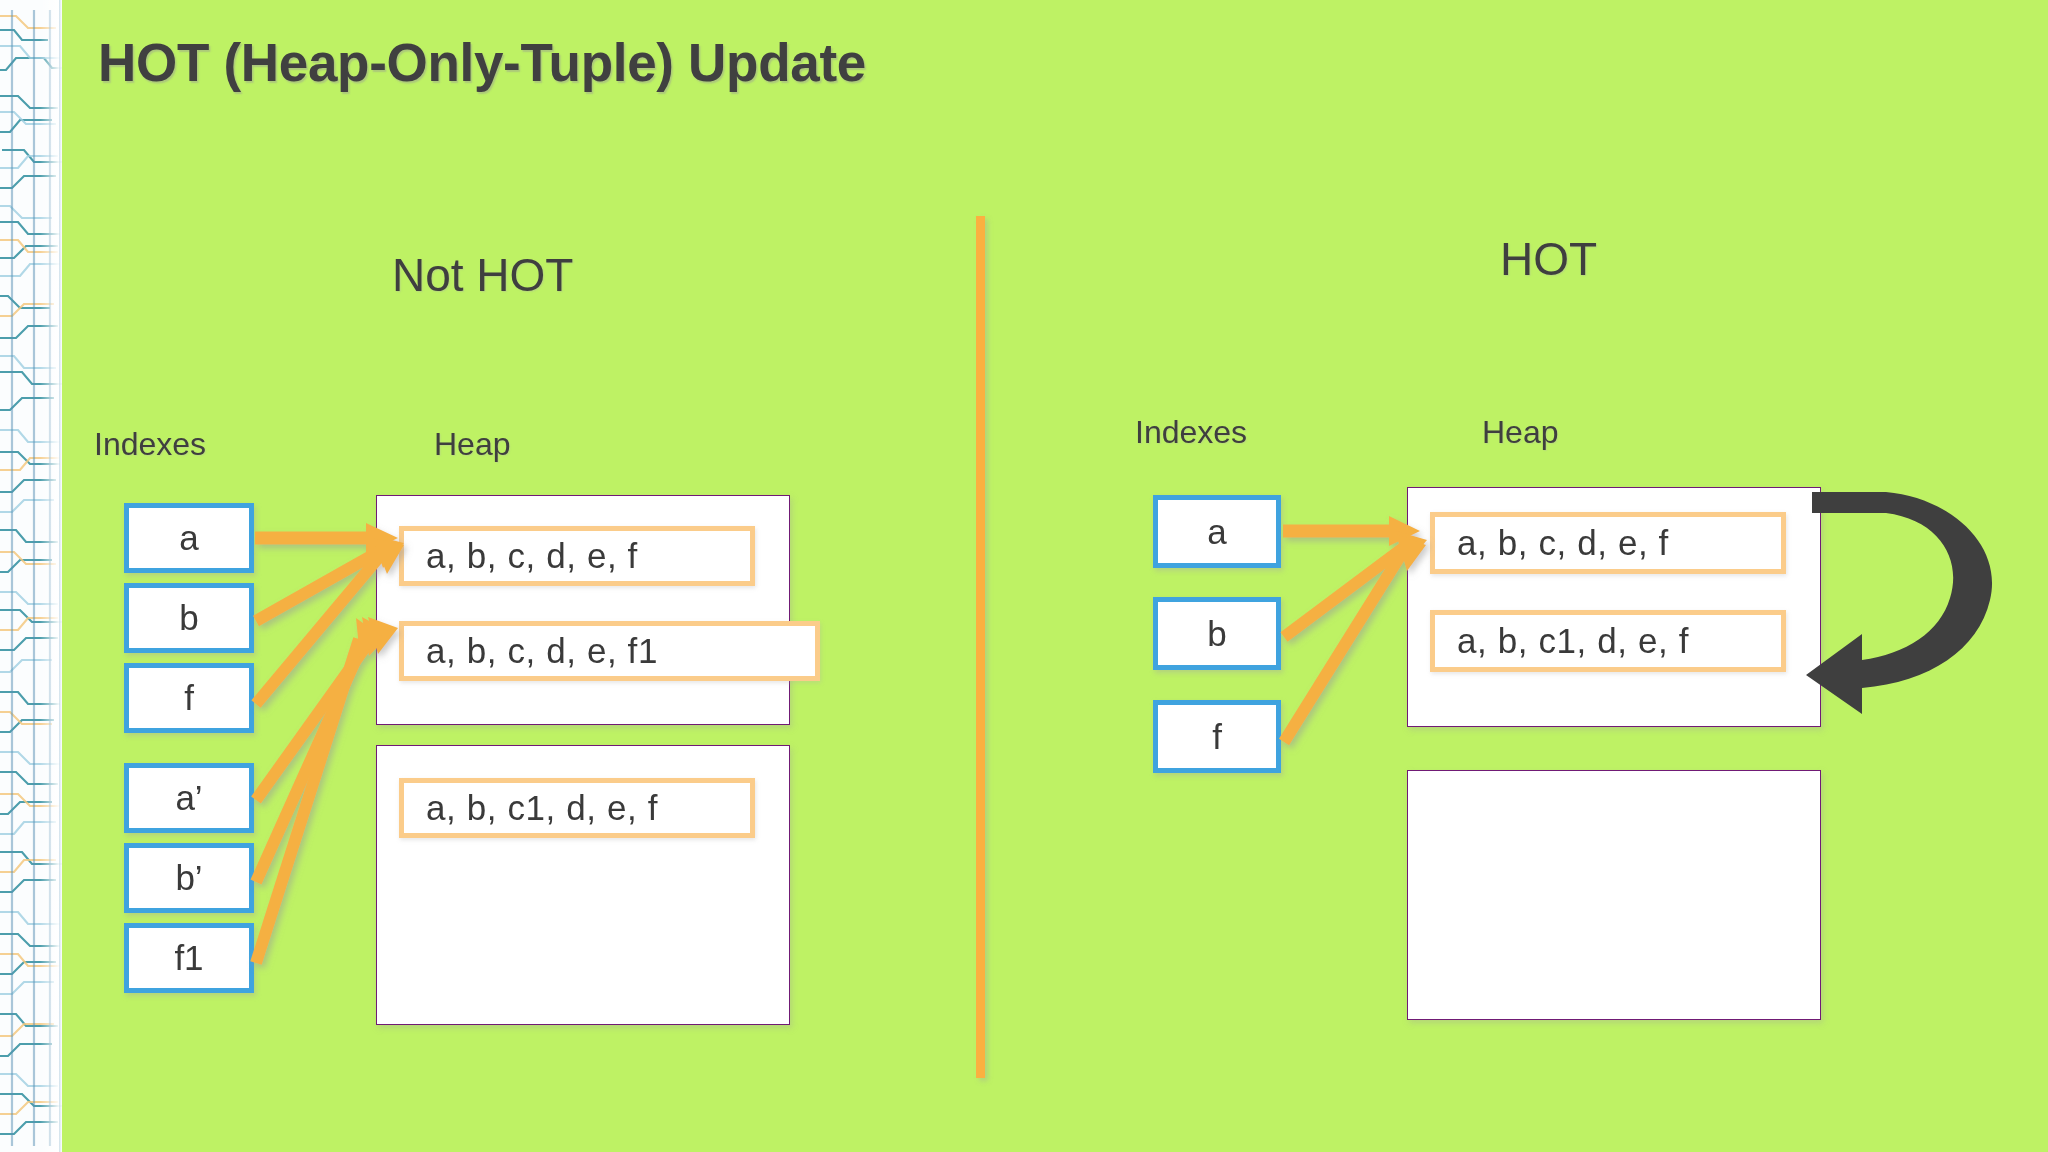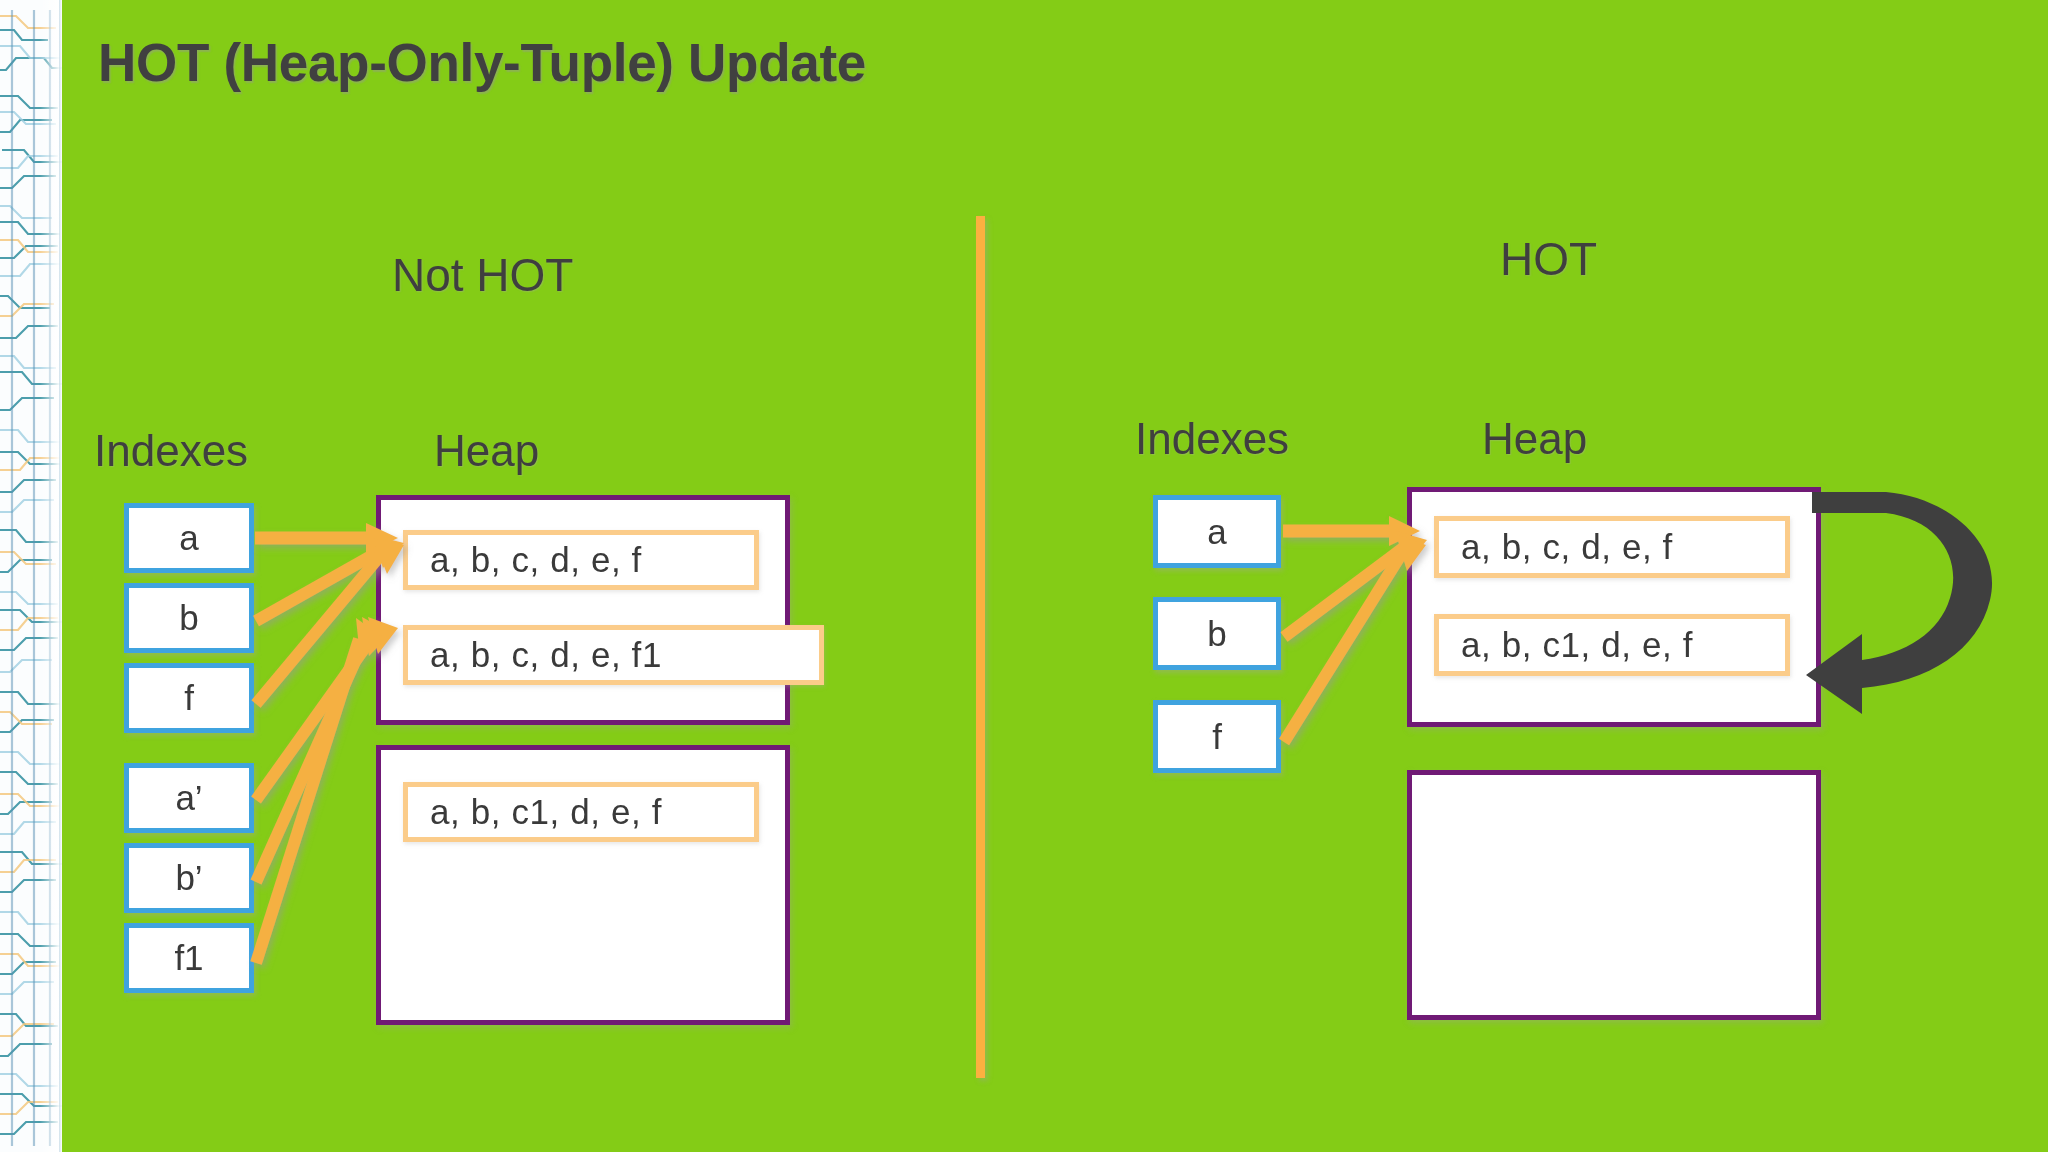--- a/index.html
+++ b/index.html
@@ -3,21 +3,21 @@
 <meta charset="utf-8">
 <style>
   html,body{margin:0;padding:0;}
   body{
     width:2048px;height:1152px;
     background:#ffffff;
     font-family:"Liberation Sans","DejaVu Sans",sans-serif;
     overflow:hidden;
     position:relative;
   }
-  #slide{position:absolute;inset:0;width:2048px;height:1152px;background:#84cc16;}
+  #slide{position:absolute;inset:0;width:2048px;height:1152px;background:#bef264;}
 
   
   #edge-strip{
     position:absolute;left:0;top:0;width:62px;height:1152px;
     overflow:hidden;
     background:#fbfdfe;
   }
   #edge-strip svg{display:block;}
   #edge-fade{
     position:absolute;left:40px;top:0;width:30px;height:1152px;
@@ -40,21 +40,21 @@
   
   .col-head{
     position:absolute;font-size:46px;color:#3f3f3f;white-space:nowrap;
     text-shadow:1px 1px 1.4px rgba(170,170,170,.35);
   }
   #head-not-hot{left:392px;top:236px;margin-top:12px;}
   #head-hot{left:1500px;top:232px;}
 
   
   .sec-label{
-    position:absolute;font-size:44px;color:#3f3f3f;white-space:nowrap;
+    position:absolute;font-size:32px;color:#3f3f3f;white-space:nowrap;
     text-shadow:1px 1px 1.2px rgba(175,175,175,.3);
   }
   #lbl-idx-left{left:94px;top:426px;}
   #lbl-heap-left{left:434px;top:426px;}
   #lbl-idx-right{left:1135px;top:414px;}
   #lbl-heap-right{left:1482px;top:414px;}
 
   
   #divider{
     position:absolute;left:976px;top:216px;width:9px;height:862px;
@@ -69,21 +69,21 @@
     background:#ffffff;
     box-sizing:border-box;
     display:flex;align-items:center;justify-content:center;
     font-size:35px;color:#3a3a3a;
     box-shadow:2px 3px 5px rgba(165,165,165,.40);
   }
 
   
   .heap-block{
     position:absolute;
-    border:5px solid #701a75;
+    border:1px solid #701a75;
     background:#ffffff;
     box-sizing:border-box;
     box-shadow:2px 3px 6px rgba(160,160,160,.35);
   }
   .tuple{
     position:absolute;
     border:5px solid #FBCC8A;
     background:#ffffff;
     box-sizing:border-box;
     display:flex;align-items:center;

